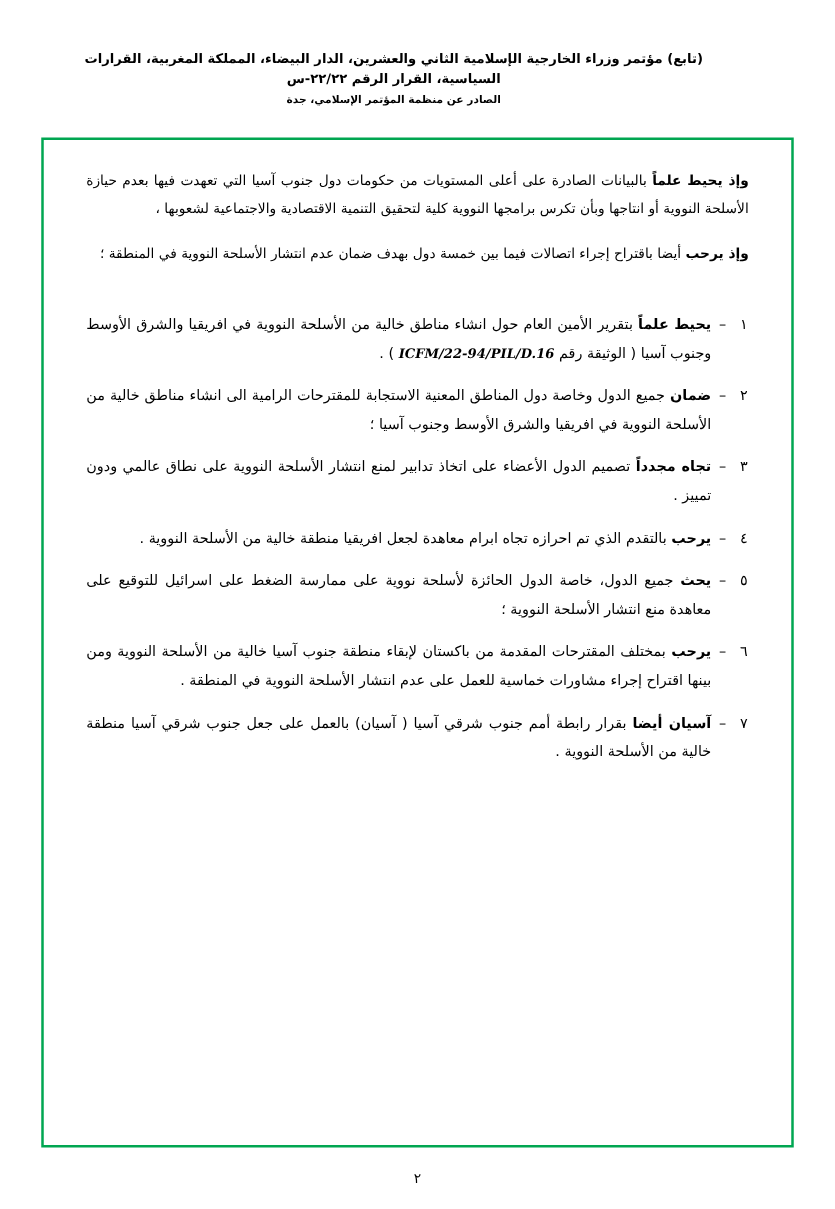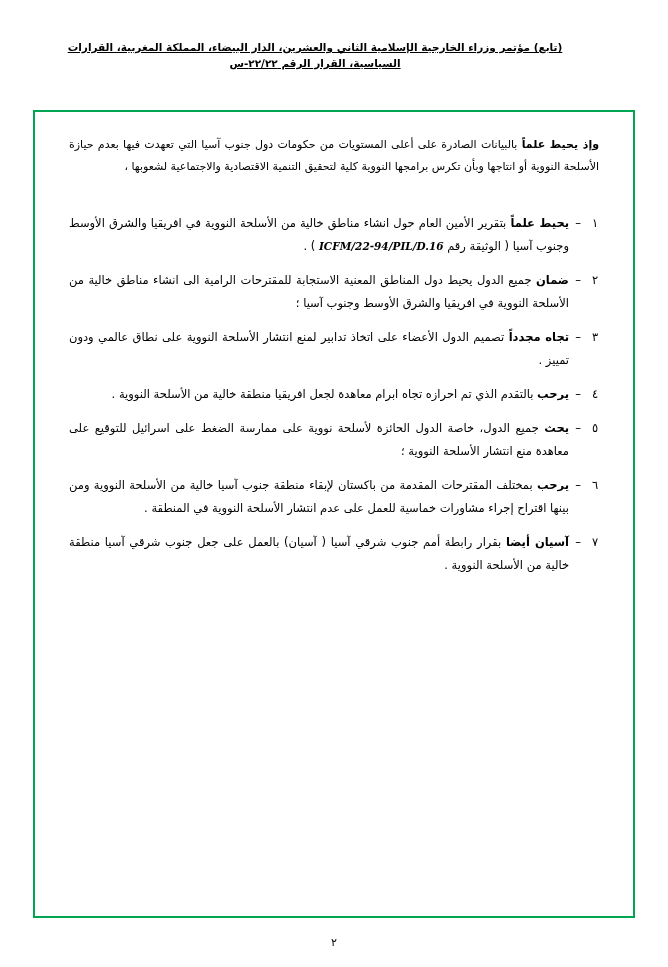--- a/index.html
+++ b/index.html
@@ -14,21 +14,20 @@
     color: #000000;
     position: relative;
     overflow: hidden;
   }
   .page {
     width: 630px;
     height: 967px;
     position: relative;
     box-sizing: border-box;
     padding: 0;
-    text-decoration: underline;
   }
   .header {
     direction: rtl;
     text-align: center;
     padding: 40px 42px 0 42px;
     font-family: "DejaVu Sans", sans-serif;
   }
   .header-line1 {
     font-size: 10.5px;
     font-weight: bold;
@@ -123,45 +122,49 @@
     direction: rtl;
   }
 </style>
 </head>
 <body>
 
 <div class="page">
 
   <div class="header">
     <div class="header-line1">(تابع) مؤتمر وزراء الخارجية الإسلامية الثاني والعشرين، الدار البيضاء، المملكة المغربية، القرارات السياسية، القرار الرقم ٢٢/٢٢-س</div>
+    <div class="header-line2">الصادر عن منظمة المؤتمر الإسلامي، جدة</div>
   </div>
 
   <div class="frame">
     <div class="frame-inner">
 
       <div class="para">
         <b>وإذ يحيط علماً</b><span> بالبيانات الصادرة على أعلى المستويات من حكومات دول جنوب آسيا التي تعهدت فيها بعدم حيازة الأسلحة النووية أو انتاجها وبأن تكرس برامجها النووية كلية لتحقيق التنمية الاقتصادية والاجتماعية لشعوبها ،</span>
       </div>
 
 
+      <div class="para">
+        <b>وإذ يرحب</b><span> أيضا باقتراح إجراء اتصالات فيما بين خمسة دول بهدف ضمان عدم انتشار الأسلحة النووية في المنطقة ؛</span>
+      </div>
 
       <div class="spacer"></div>
 
       <ul class="list">
 
         <li class="list-item">
           <span class="num">١</span>
           <span class="dash">–</span>
           <span class="item-text"><b>يحيط علماً</b><span> بتقرير الأمين العام حول انشاء مناطق خالية من الأسلحة النووية في افريقيا والشرق الأوسط وجنوب آسيا ( الوثيقة رقم </span><span class="docref">ICFM/22-94/PIL/D.16</span><span> ) .</span></span>
         </li>
 
         <li class="list-item">
           <span class="num">٢</span>
           <span class="dash">–</span>
-          <span class="item-text"><b>ضمان</b><span> جميع الدول يحيط دول المناطق المعنية الاستجابة للمقترحات الرامية الى انشاء مناطق خالية من الأسلحة النووية في افريقيا والشرق الأوسط وجنوب آسيا ؛</span></span>
+          <span class="item-text"><b>ضمان</b><span> جميع الدول وخاصة دول المناطق المعنية الاستجابة للمقترحات الرامية الى انشاء مناطق خالية من الأسلحة النووية في افريقيا والشرق الأوسط وجنوب آسيا ؛</span></span>
         </li>
 
         <li class="list-item">
           <span class="num">٣</span>
           <span class="dash">–</span>
           <span class="item-text"><b>تجاه مجدداً</b><span> تصميم الدول الأعضاء على اتخاذ تدابير لمنع انتشار الأسلحة النووية على نطاق عالمي ودون تمييز .</span></span>
         </li>
 
         <li class="list-item">
           <span class="num">٤</span>

